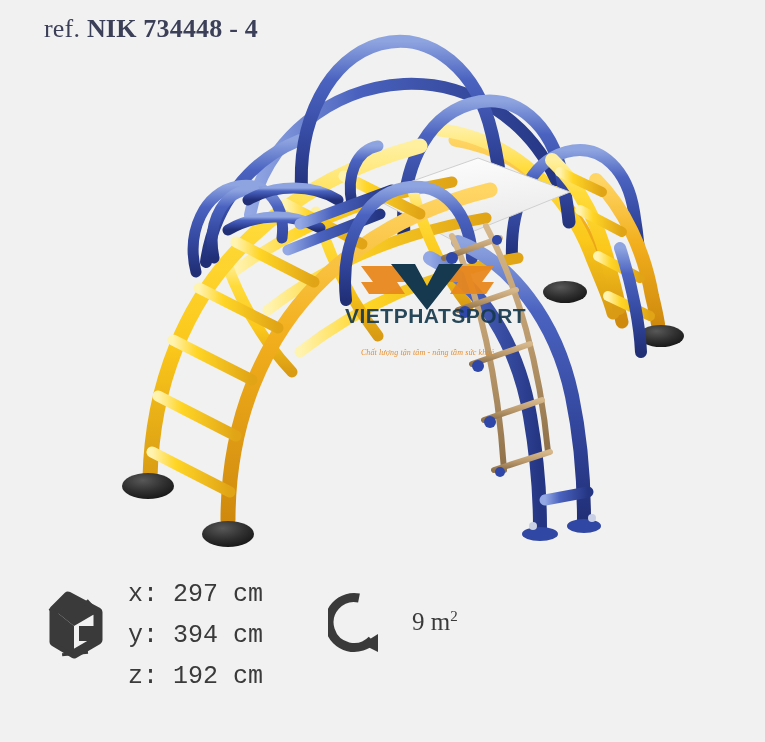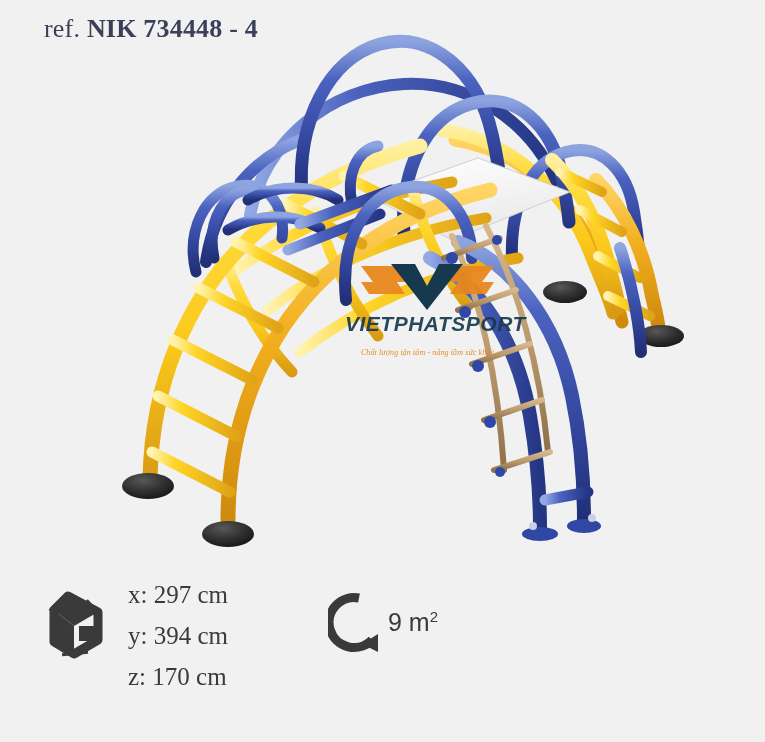--- a/index.html
+++ b/index.html
@@ -27,53 +27,52 @@
     position:absolute;left:0;top:0;width:765px;height:580px;
   }
 
   
   #watermark{
     position:absolute;left:345px;top:252px;
     width:165px;height:100px;
     pointer-events:none;
   }
   .wm-text{
-    position:absolute;left:0;top:60px;width:165px;
+    position:absolute;left:0;top:52px;width:165px;
     text-align:center;
     font-family:"Liberation Sans", sans-serif;
     font-weight:700;font-size:21px;
     color:#16394f;letter-spacing:.5px;
     opacity:.92;
-    font-style:italic;
   }
   .wm-tag{
     position:absolute;left:0;top:96px;width:165px;
     text-align:center;
     font-family:"Liberation Serif", serif;
     font-style:italic;font-size:8px;
     color:#e8871e;letter-spacing:.1px;
     opacity:.95;white-space:nowrap;
   }
 
   
   #info{
     position:absolute;left:0;top:560px;width:765px;height:150px;
   }
   .dim-icon{position:absolute;left:48px;top:28px;width:62px;height:72px;}
   .dim-list{
     position:absolute;left:128px;top:14px;
     font-family:"Liberation Serif", serif;
     font-size:25px;color:#3a3a3a;line-height:41px;
   }
-  .dim-row{white-space:nowrap;}
+  .dim-row{white-space:nowrap;font-family:Liberation Mono, monospace;}
 
   .area-icon{position:absolute;left:328px;top:32px;width:62px;height:62px;}
   .area-text{
-    position:absolute;left:388px;top:48px;
-    font-family:Liberation Sans, sans-serif;
+    position:absolute;left:412px;top:48px;
+    font-family:Liberation Serif, serif;
     font-size:25px;color:#3a3a3a;white-space:nowrap;
   }
   .area-text sup{font-size:15px;vertical-align:super;}
 </style>
 </head>
 <body style="background: rgb(240, 241, 240);">
 
 <div id="page">
 
   <div class="ref-line">
@@ -290,21 +289,21 @@
       <div class="dim-row">
         <span>x:</span>
         <span>297 cm</span>
       </div>
       <div class="dim-row">
         <span>y:</span>
         <span>394 cm</span>
       </div>
       <div class="dim-row">
         <span>z:</span>
-        <span>170 cm</span>
+        <span>192 cm</span>
       </div>
     </div>
 
     <svg class="area-icon" viewBox="0 0 62 62">
       <path d="M31,6 A25,25 0 1,0 44,48" fill="none" stroke="#3a3a3a" stroke-width="9" stroke-linecap="butt"></path>
       <path d="M50,42 L34,52 L50,60 Z" fill="#3a3a3a"></path>
     </svg>
 
     <div class="area-text">
       <span>9 m</span><sup>2</sup>

